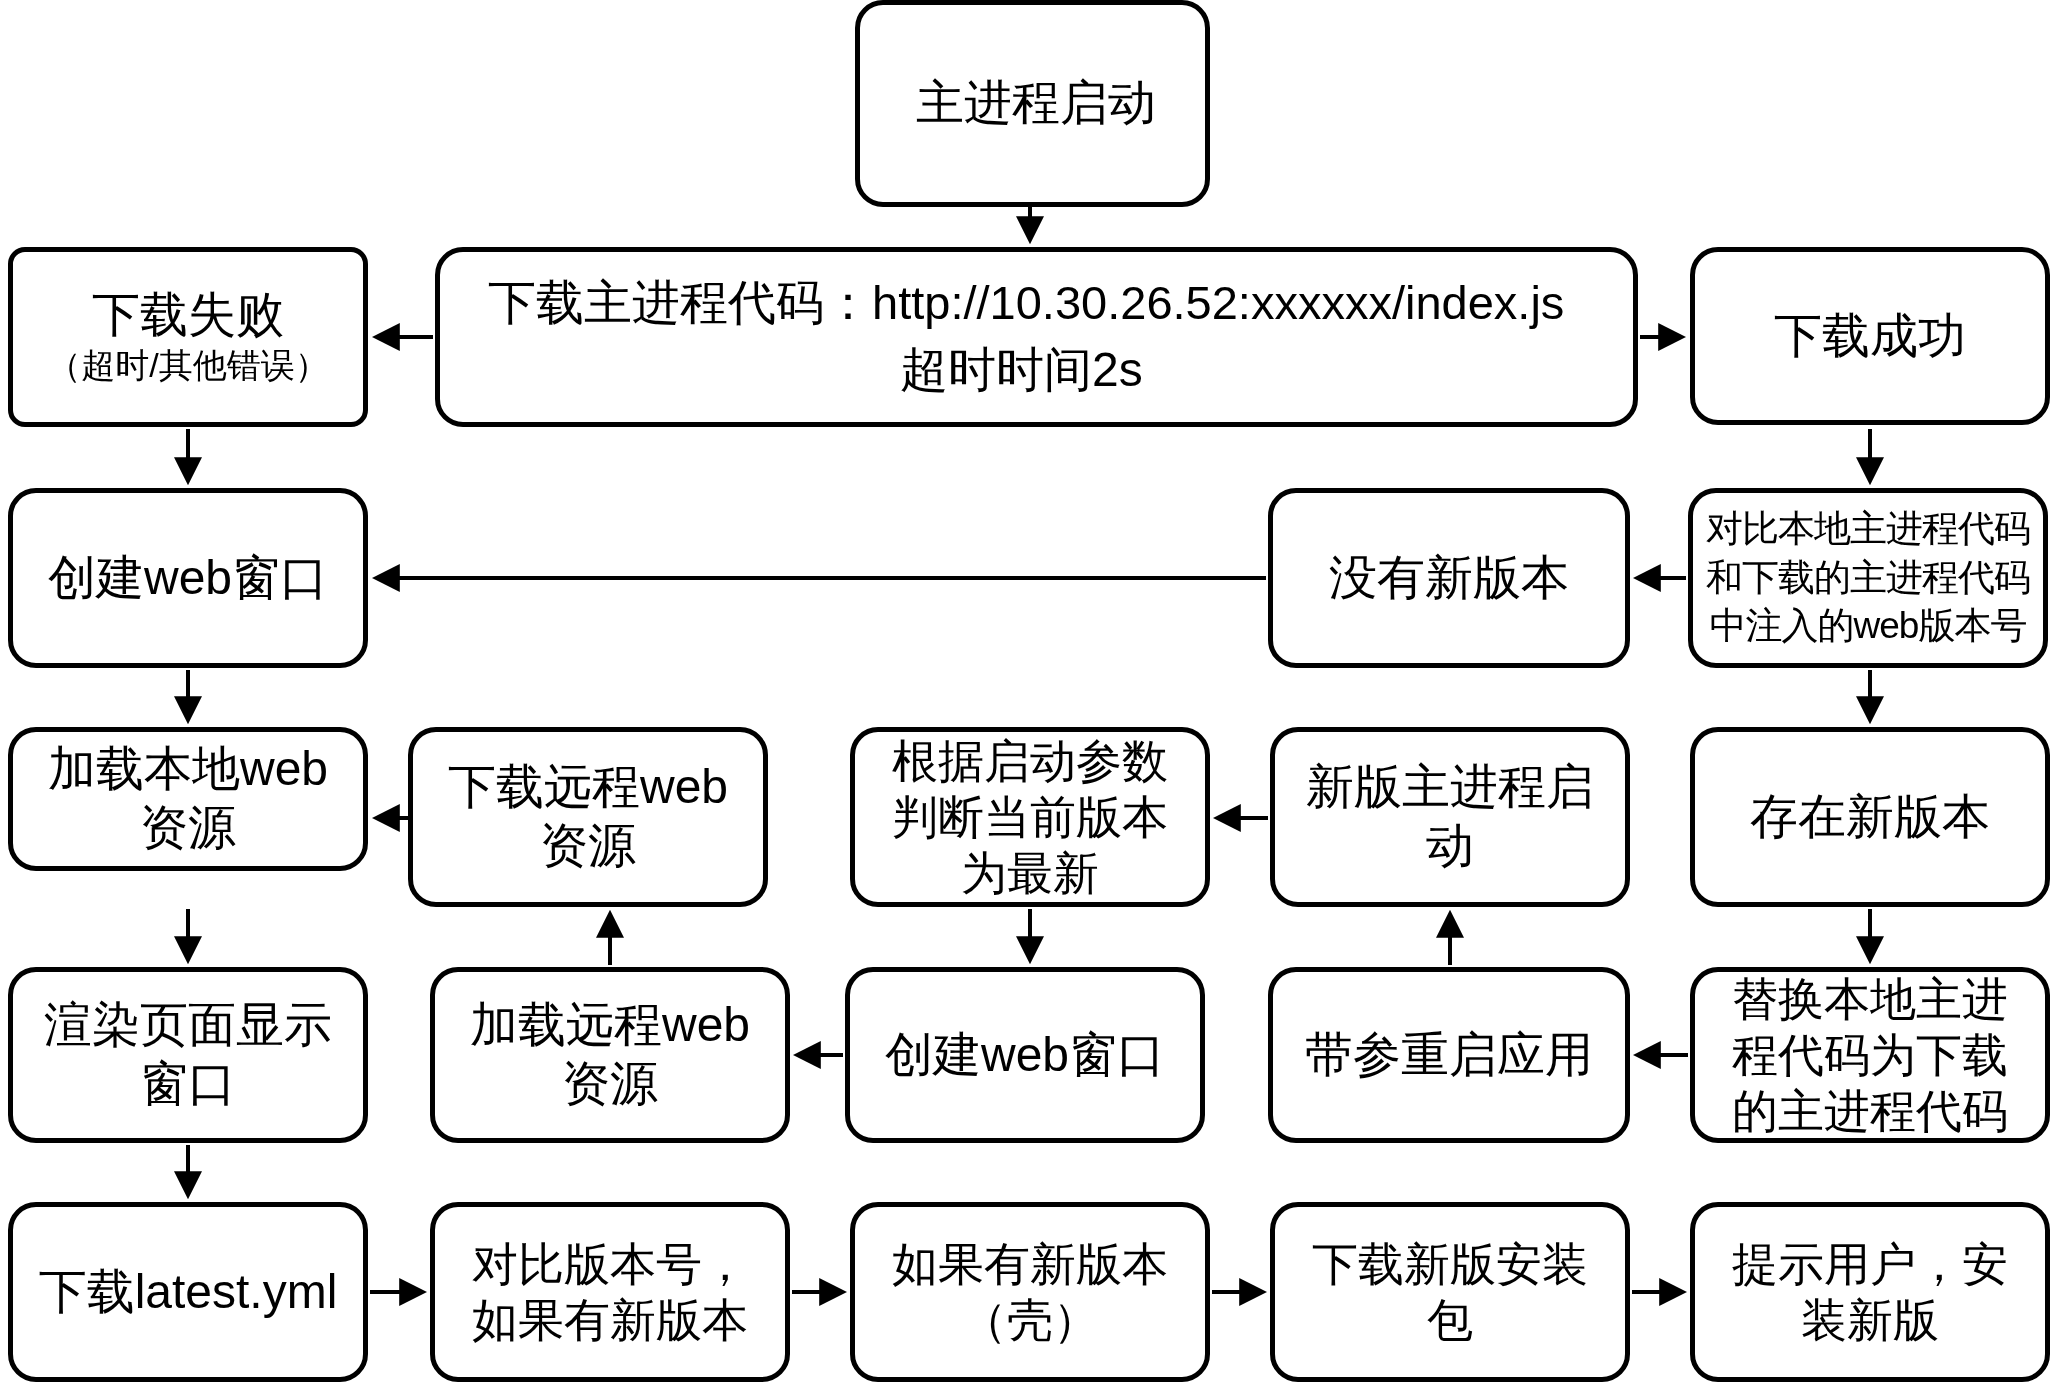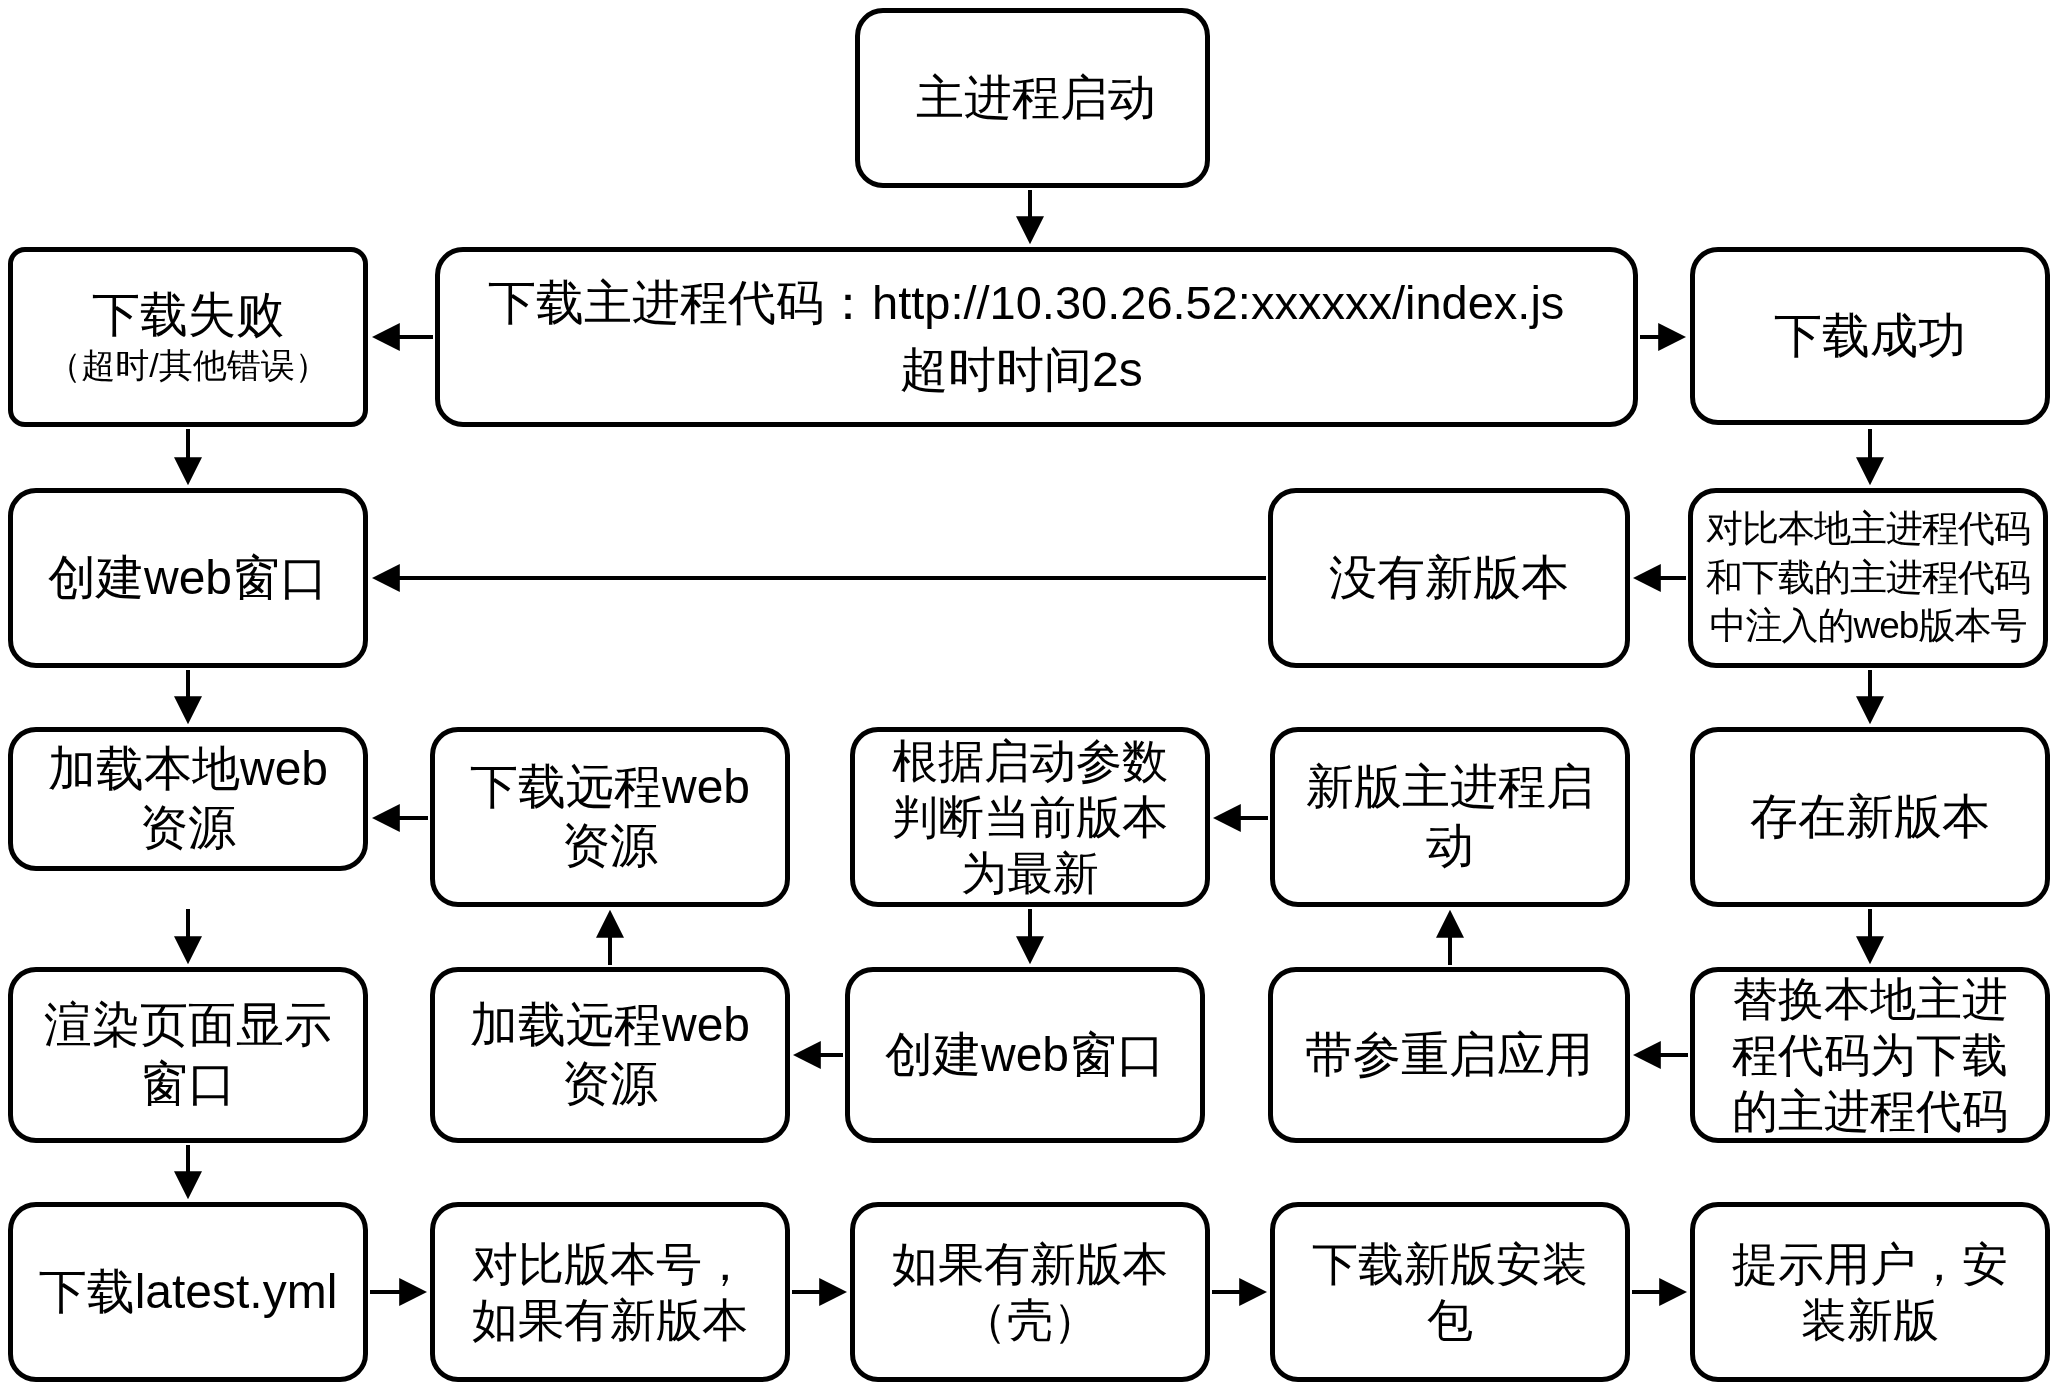--- a/index.html
+++ b/index.html
@@ -65,21 +65,21 @@
       <line x1="1450" y1="965" x2="1450" y2="914" marker-end="url(#arrow)"></line>
       <line x1="1688" y1="1055" x2="1637" y2="1055" marker-end="url(#arrow)"></line>
       <line x1="188" y1="1145" x2="188" y2="1195" marker-end="url(#arrow)"></line>
       <line x1="370" y1="1292" x2="423" y2="1292" marker-end="url(#arrow)"></line>
       <line x1="792" y1="1292" x2="843" y2="1292" marker-end="url(#arrow)"></line>
       <line x1="1212" y1="1292" x2="1263" y2="1292" marker-end="url(#arrow)"></line>
       <line x1="1632" y1="1292" x2="1683" y2="1292" marker-end="url(#arrow)"></line>
     </g>
   </svg>
 
-  <div class="node" style="left:855px;top:8px;width:355px;height:180px;padding-left:7px;">
+  <div class="node" style="left:855px;top:0;width:355px;height:207px;padding-left:7px;">
     <span>主进程启动</span>
   </div>
 
   <div class="node dm" style="left:435px;top:247px;width:1203px;height:180px;">
     <span class="dm-line1">
         <span class="dm-zh">下载主进程代码：</span>
         <span class="dm-url">http://10.30.26.52:xxxxxx/index.js</span>
       </span>
     <span class="dm-line2">超时时间2s</span>
   </div>
@@ -105,21 +105,21 @@
     <span>对比本地主进程代码
 和下载的主进程代码
 中注入的web版本号</span>
   </div>
 
   <div class="node" style="left:8px;top:727px;width:360px;height:144px;">
     <span>加载本地web
 资源</span>
   </div>
 
-  <div class="node" style="left:430px;top:727px;width:360px;height:180px;">
+  <div class="node" style="left:408px;top:727px;width:360px;height:180px;">
     <span>下载远程web
 资源</span>
   </div>
 
   <div class="node fs46" style="left:850px;top:727px;width:360px;height:180px;">
     <span>根据启动参数
 判断当前版本
 为最新</span>
   </div>
 

